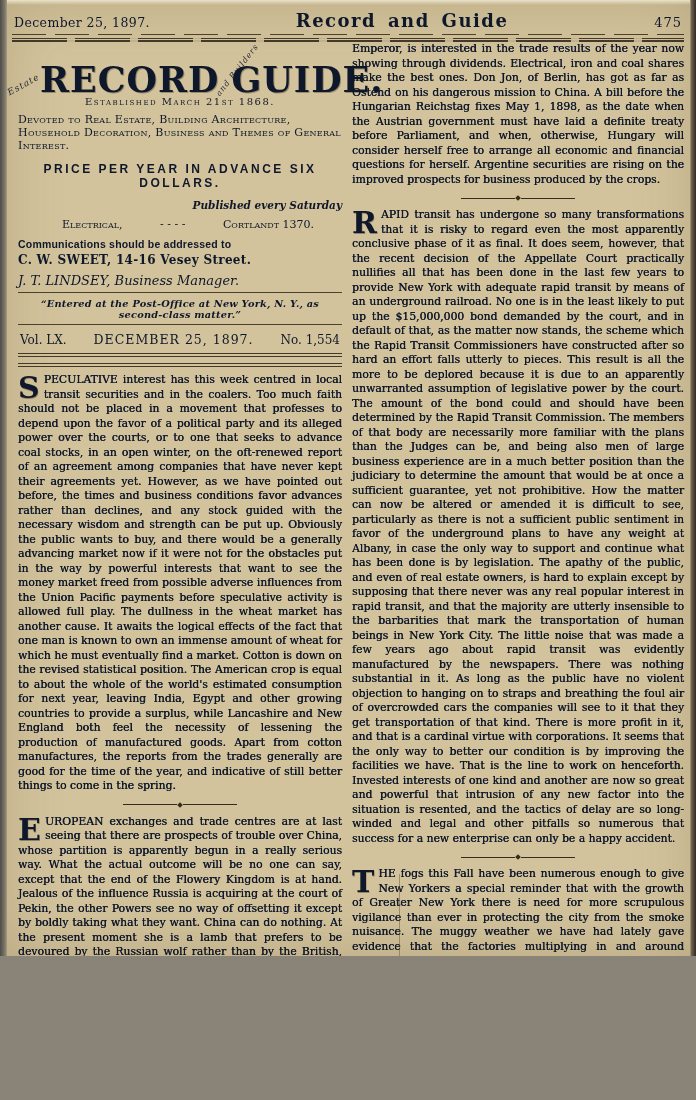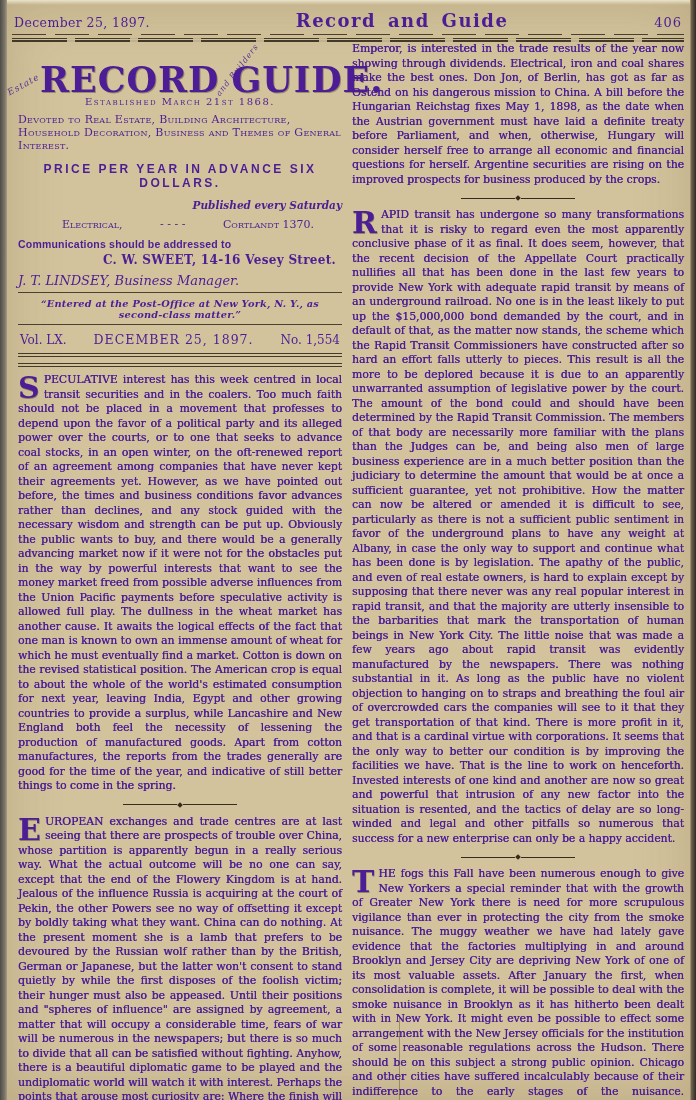--- a/index.html
+++ b/index.html
@@ -1,18 +1,18 @@
 <!DOCTYPE html>
 <html><head>
 <meta charset="utf-8">
 <style>
   html,body{margin:0;padding:0;}
   body{width:696px;height:1100px;overflow:hidden;background:#8a8378;}
-  .page{position:relative;width:696px;height:1100px;background:#d2c39c;overflow:hidden;
-        font-family:"DejaVu Serif","Liberation Serif",serif;color:#4c1d95;
+  .page{position:relative;width:696px;height:956px;background:#d2c39c;overflow:hidden;
+        font-family:"DejaVu Serif","Liberation Serif",serif;color:#0f172a;
         box-shadow:inset 0 0 60px rgba(120,95,55,.28);}
   .edge-left{position:absolute;left:0;top:0;width:7px;height:100%;
              background:linear-gradient(90deg,#4e4c46,#7d786c 70%,#a89c7e);z-index:5;}
   .edge-right{position:absolute;right:0;top:0;width:6px;height:100%;
               background:linear-gradient(270deg,#2f2a22,#6e6150 75%,#b4a57f);z-index:5;}
   .edge-top{position:absolute;left:0;top:0;width:100%;height:5px;
             background:linear-gradient(#e9e2cb,rgba(233,226,203,0));z-index:4;}
   .crease{position:absolute;left:399px;bottom:0;width:1px;height:82px;
           background:rgba(95,78,48,.45);z-index:3;}
 
@@ -38,21 +38,21 @@
   .logo-word{font-size:35px;font-weight:bold;line-height:40px;letter-spacing:1px;
              text-shadow:1px 1px 0 rgba(47,38,22,.35);}
   .established{text-align:center;font-variant:small-caps;font-size:10px;letter-spacing:1.5px;margin-top:-4px;}
   .devoted{font-variant:small-caps;font-size:11px;line-height:13px;margin-top:6px;letter-spacing:.3px;}
   .price{text-align:center;font-family:"Liberation Sans",sans-serif;font-weight:bold;
          font-size:12px;letter-spacing:2.5px;margin-top:10px;}
   .published{text-align:right;font-style:italic;font-weight:bold;font-size:10.5px;margin-top:9px;}
   .phone-row{display:flex;justify-content:space-between;font-variant:small-caps;font-size:11px;
              margin-top:7px;padding:0 28px 0 44px;}
   .comms{font-size:10.5px;margin-top:7px;font-family:"Liberation Sans",sans-serif;font-weight:bold;letter-spacing:.2px;}
-  .sweet{text-align:right;font-size:12px;font-weight:bold;margin-top:3px;padding-right:6px;letter-spacing:.3px;}
+  .sweet{font-size:12px;font-weight:bold;margin-top:3px;padding-right:6px;letter-spacing:.3px;}
   .lindsey{font-style:italic;font-size:13px;margin-top:6px;}
   .thinrule{height:1px;background:rgba(52,42,28,.85);margin-top:4px;}
   .entered{font-style:italic;font-weight:bold;font-size:9.8px;text-align:center;margin-top:5px;letter-spacing:.2px;}
   .volrow{display:flex;justify-content:space-between;align-items:baseline;margin-top:7px;padding:0 2px;}
   .volrow .v1{font-size:12px;}
   .volrow .v2{font-size:12.5px;letter-spacing:1px;}
   .volrow .v3{font-size:12px;}
   .dblrule{margin-top:6px;border-top:1px solid rgba(52,42,28,.9);border-bottom:1px solid rgba(52,42,28,.9);height:2px;}
   .supplement{font-style:italic;font-size:12px;letter-spacing:1.2px;text-align:center;margin:6px 0 5px;}
 
@@ -70,21 +70,21 @@
 
 <div class="page">
   <div class="edge-top"></div>
   <div class="edge-left"></div>
   <div class="edge-right"></div>
   <div class="crease"></div>
 
   <div class="runhead">
     <span class="run-date">December 25, 1897.</span>
     <span class="run-title">Record and Guide</span>
-    <span class="run-page">406</span>
+    <span class="run-page">475</span>
   </div>
   <div class="rule-wrap">
     <div class="rule-dash"></div>
     <div class="rule-dash2"></div>
     <div class="rule-dash3"></div>
   </div>
 
   <div class="col-left">
     <div class="masthead">
       <div class="logo-row">

